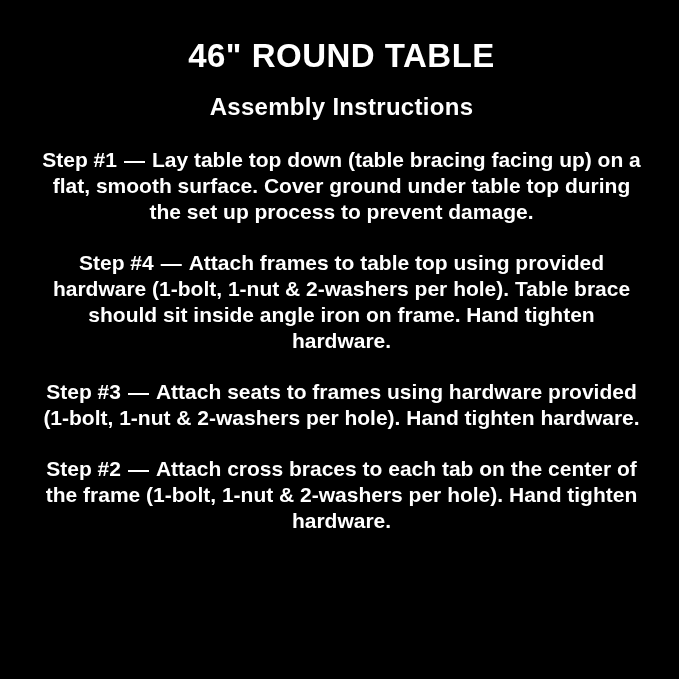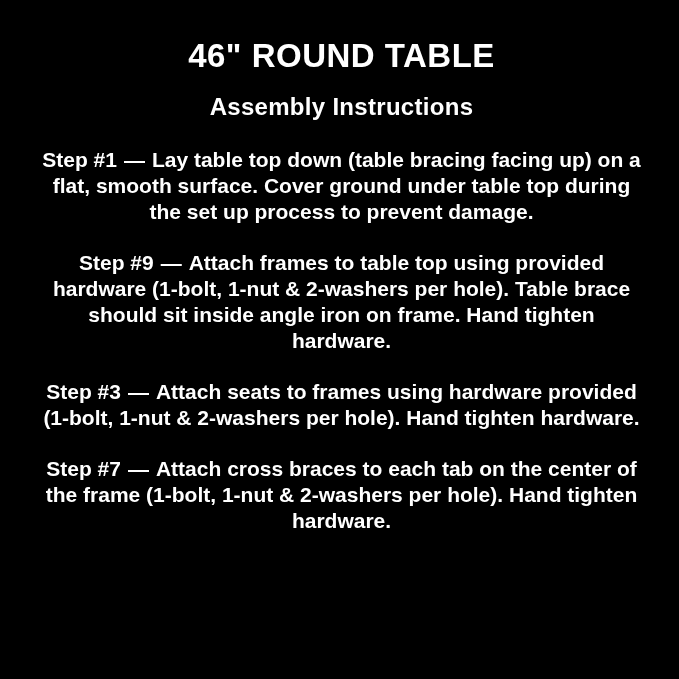--- a/index.html
+++ b/index.html
@@ -54,23 +54,23 @@
 
   <div class="header">
     <h1 class="title">46" ROUND TABLE</h1>
     <h2 class="subtitle">Assembly Instructions</h2>
   </div>
 
   <div class="steps">
 
     <p class="step"><span>Step #1</span><span class="sep">—</span><span>Lay table top down (table bracing facing up) on a flat, smooth surface. Cover ground under table top during the set up process to prevent damage.</span></p>
 
-    <p class="step"><span>Step #9</span><span class="sep">—</span><span>Attach frames to table top using provided hardware (1-bolt, 1-nut &amp; 2-washers per hole). Table brace should sit inside angle iron on frame. Hand tighten hardware.</span></p>
+    <p class="step"><span>Step #4</span><span class="sep">—</span><span>Attach frames to table top using provided hardware (1-bolt, 1-nut &amp; 2-washers per hole). Table brace should sit inside angle iron on frame. Hand tighten hardware.</span></p>
 
     <p class="step"><span>Step #3</span><span class="sep">—</span><span>Attach seats to frames using hardware provided (1-bolt, 1-nut &amp; 2-washers per hole). Hand tighten hardware.</span></p>
 
-    <p class="step"><span>Step #7</span><span class="sep">—</span><span>Attach cross braces to each tab on the center of the frame (1-bolt, 1-nut &amp; 2-washers per hole). Hand tighten hardware.</span></p>
+    <p class="step"><span>Step #2</span><span class="sep">—</span><span>Attach cross braces to each tab on the center of the frame (1-bolt, 1-nut &amp; 2-washers per hole). Hand tighten hardware.</span></p>
 
 
 
   </div>
 
 </div>
 
 </body></html>

